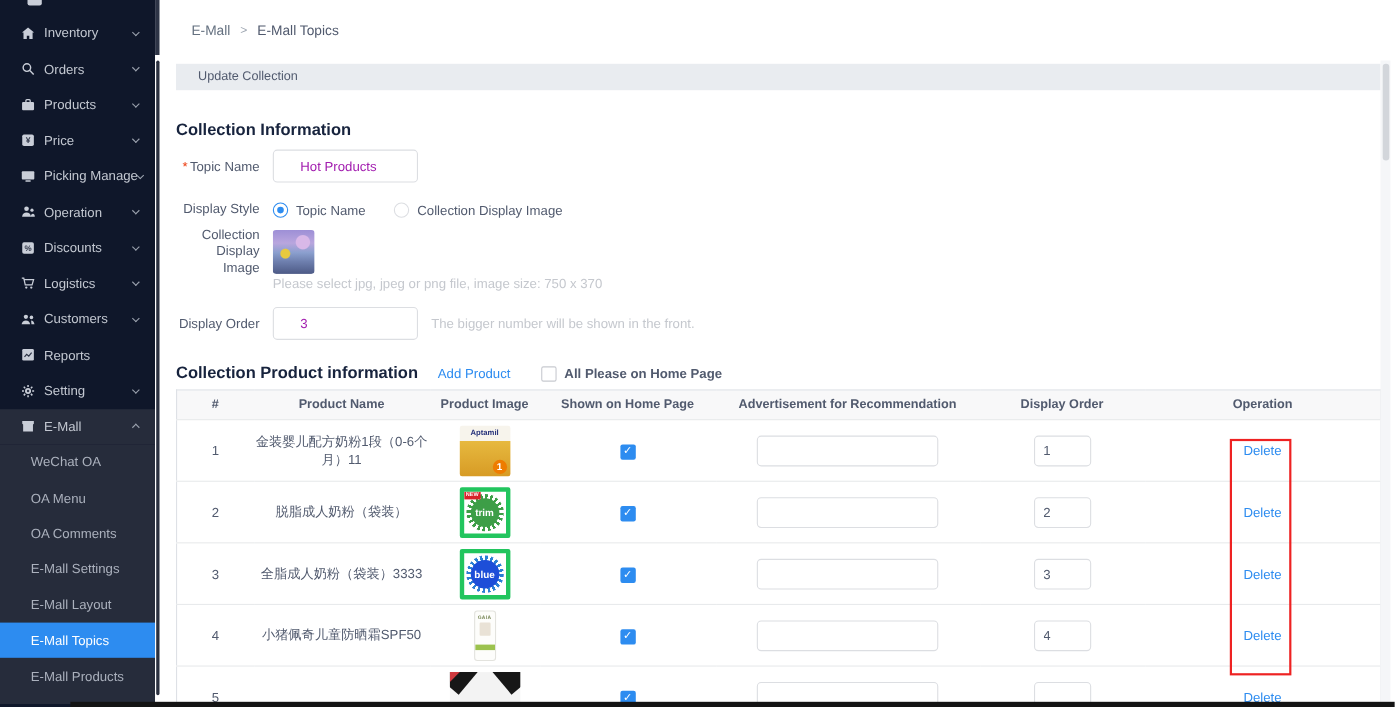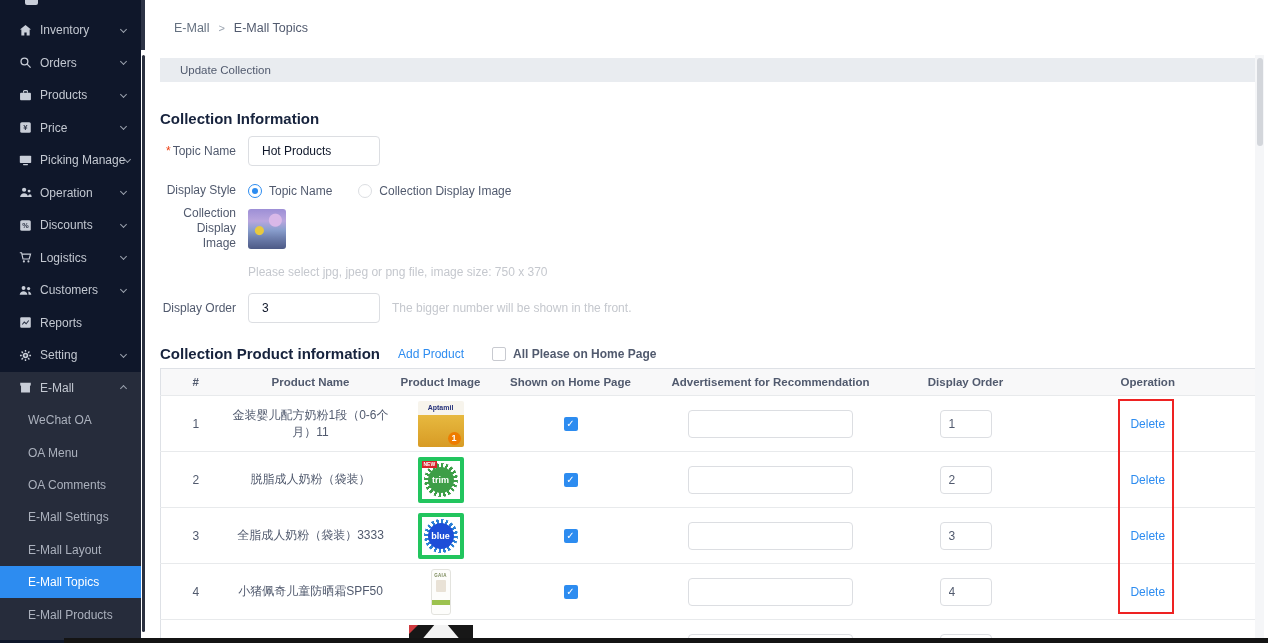--- a/index.html
+++ b/index.html
@@ -45,21 +45,21 @@
 
   .update-bar { margin:3px 13px 0 12px; height:24px; background:#e9ecf0; display:flex; align-items:center; padding-left:20px; font-size:11.5px; color:#515a6e; }
 
   .section { margin-left:12px; width:1095px; }
   .sec-title { font-size:15px; color:#17233d; font-weight:bold; margin:28px 0 0 0; }
 
   .form-row { display:flex; align-items:center; }
   .f-label { width:76px; text-align:right; font-size:12px; color:#515a6e; line-height:1.25; flex-shrink:0; }
   .star { color:#ed4014; margin-right:2px; }
   .ctrl { margin-left:12px; display:flex; align-items:center; }
-  .text-input { width:132px; height:30px; border:1px solid #dcdee2; border-radius:4px; padding:0 13px; font-size:12px; color:#0f172a; background:#fff; outline:none; }
+  .text-input { width:132px; height:30px; border:1px solid #dcdee2; border-radius:4px; padding:0 24px; font-size:12px; color:#a21caf; background:#fff; outline:none; }
   .radio { width:14px; height:14px; border-radius:50%; border:1px solid #dcdee2; background:#fff; position:relative; flex-shrink:0; cursor:pointer; }
   .radio.sel { border-color:#2d8cf0; }
   .radio.sel::after { content:""; position:absolute; left:3px; top:3px; width:6px; height:6px; border-radius:50%; background:#2d8cf0; }
   .radio-lbl { font-size:12px; color:#515a6e; margin:0 26px 0 7px; }
   .thumb-img { width:38px; height:40px; border-radius:3px; cursor:pointer;
     background:
       radial-gradient(circle at 30% 54%, #e8c93e 0 4px, rgba(232,201,62,0) 5px),
       radial-gradient(circle at 72% 28%, #d9b8e8 0 6px, rgba(217,184,232,0) 7px),
       linear-gradient(180deg,#9d8fd6 0%,#b9a6de 30%,#8a9fce 52%,#6e7fae 72%,#4d5a86 100%);
   }
@@ -310,21 +310,21 @@
         </div>
       </div>
 
       <div class="form-row" style="margin-top:8px">
         <div class="f-label">Collection Display Image</div>
         <div class="ctrl">
             <div class="thumb-img"></div>
           </div>
       </div>
 
-      <div class="hint indent" style="margin-top:14px">Please select jpg, jpeg or png file, image size: 750 x 370</div>
+      <div class="hint indent" style="">Please select jpg, jpeg or png file, image size: 750 x 370</div>
 
       <div class="form-row" style="margin-top:14px">
         <div class="f-label">Display Order</div>
         <div class="ctrl">
           <input class="text-input" value="3" style="">
           <span class="hint" style="margin-left:12px">The bigger number will be shown in the front.</span>
         </div>
       </div>
     </section>
 

